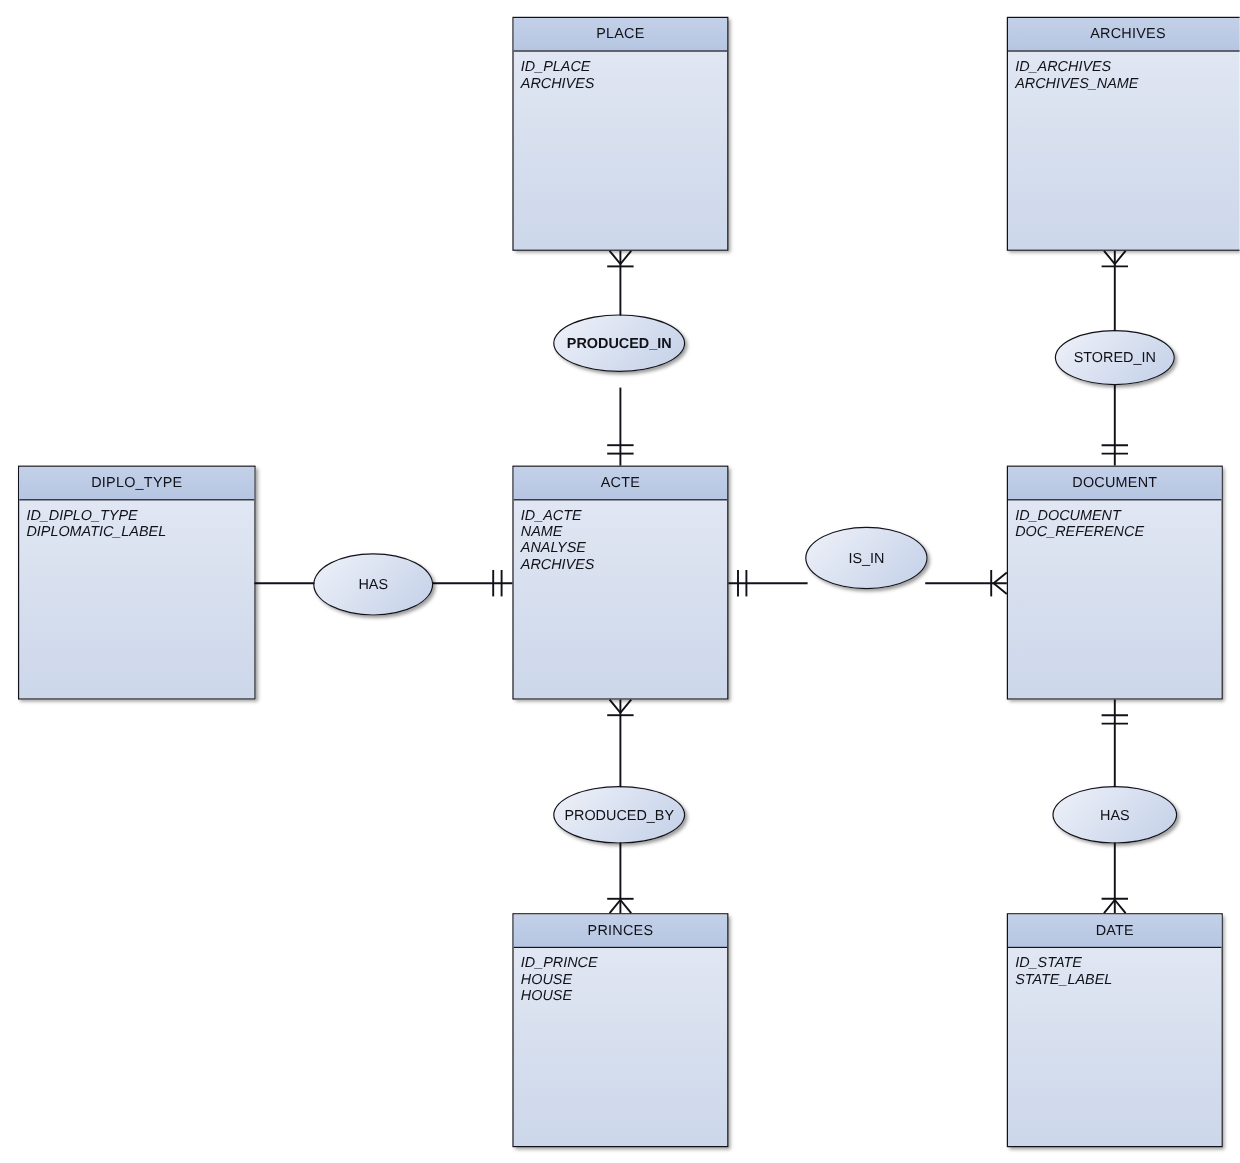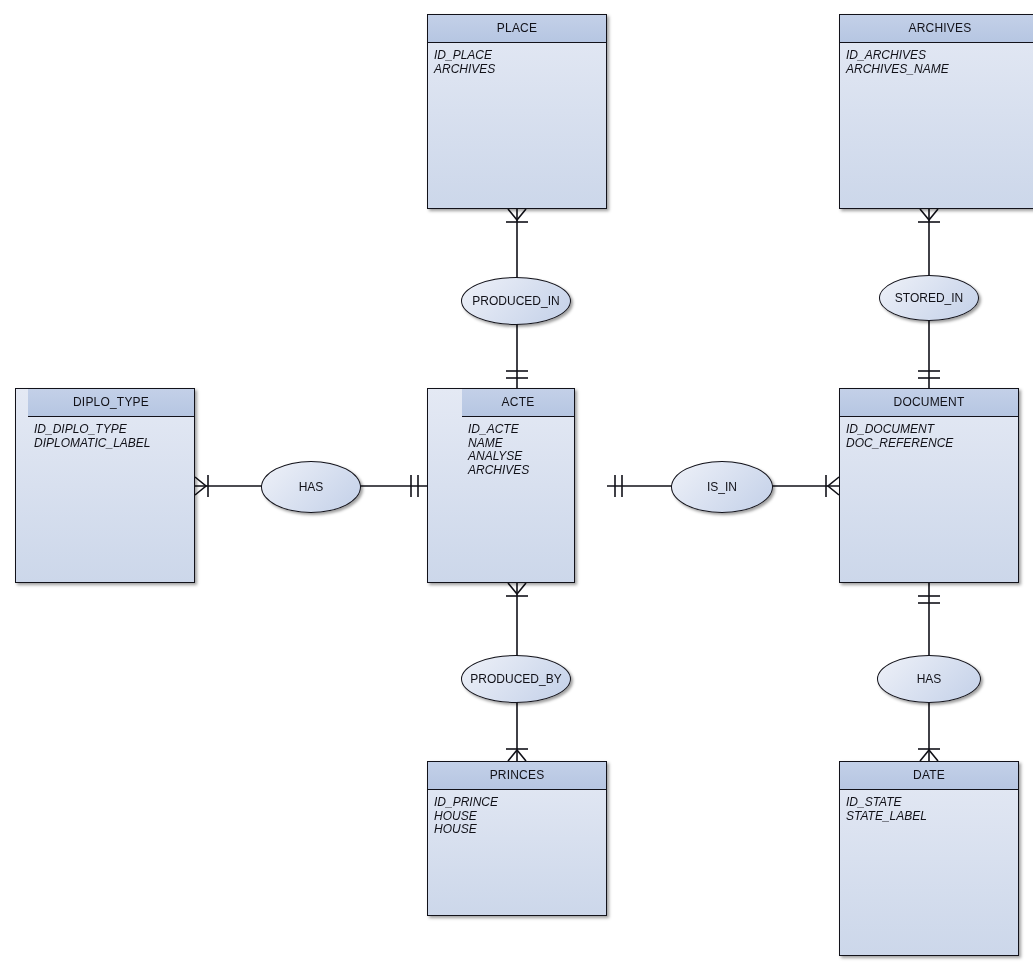--- a/index.html
+++ b/index.html
@@ -152,68 +152,68 @@
   </div>
 
   <div class="entity" style="left:839px;top:14px;width:202px;height:195px;">
     <div class="entity-title">ARCHIVES</div>
     <div class="entity-attrs">
       <div class="attr">ID_ARCHIVES</div>
       <div class="attr">ARCHIVES_NAME</div>
     </div>
   </div>
 
-  <div class="entity" style="left:15px;top:388px;width:180px;height:195px;padding-left:12px;">
+  <div class="entity" style="left:15px;top:388px;width:198px;height:195px;">
     <div class="entity-title">DIPLO_TYPE</div>
     <div class="entity-attrs">
       <div class="attr">ID_DIPLO_TYPE</div>
       <div class="attr">DIPLOMATIC_LABEL</div>
     </div>
   </div>
 
-  <div class="entity" style="left:427px;top:388px;width:148px;height:195px;padding-left:34px;">
+  <div class="entity" style="left:427px;top:388px;width:180px;height:195px;">
     <div class="entity-title">ACTE</div>
     <div class="entity-attrs">
       <div class="attr">ID_ACTE</div>
       <div class="attr">NAME</div>
       <div class="attr">ANALYSE</div>
       <div class="attr">ARCHIVES</div>
     </div>
   </div>
 
   <div class="entity" style="left:839px;top:388px;width:180px;height:195px;">
     <div class="entity-title">DOCUMENT</div>
     <div class="entity-attrs">
       <div class="attr">ID_DOCUMENT</div>
       <div class="attr">DOC_REFERENCE</div>
     </div>
   </div>
 
-  <div class="entity" style="left:427px;top:761px;width:180px;height:155px;">
+  <div class="entity" style="left:427px;top:761px;width:180px;height:195px;">
     <div class="entity-title">PRINCES</div>
     <div class="entity-attrs">
       <div class="attr">ID_PRINCE</div>
       <div class="attr">HOUSE</div>
       <div class="attr">HOUSE</div>
     </div>
   </div>
 
   <div class="entity" style="left:839px;top:761px;width:180px;height:195px;">
     <div class="entity-title">DATE</div>
     <div class="entity-attrs">
       <div class="attr">ID_STATE</div>
       <div class="attr">STATE_LABEL</div>
     </div>
   </div>
 
-  <div class="rel" style="left:461px;top:277px;width:110px;height:48px;">PRODUCED_IN</div>
+  <div class="rel" style="left:461px;top:262px;width:110px;height:48px;font-weight:bold;">PRODUCED_IN</div>
 
   <div class="rel" style="left:879px;top:275px;width:100px;height:46px;">STORED_IN</div>
 
   <div class="rel" style="left:261px;top:461px;width:100px;height:52px;">HAS</div>
 
-  <div class="rel" style="left:671px;top:461px;width:102px;height:52px;">IS_IN</div>
+  <div class="rel" style="left:671px;top:439px;width:102px;height:52px;">IS_IN</div>
 
   <div class="rel" style="left:461px;top:655px;width:110px;height:48px;">PRODUCED_BY</div>
 
   <div class="rel" style="left:877px;top:655px;width:104px;height:48px;">HAS</div>
 
 </div>
 
 </body></html>

